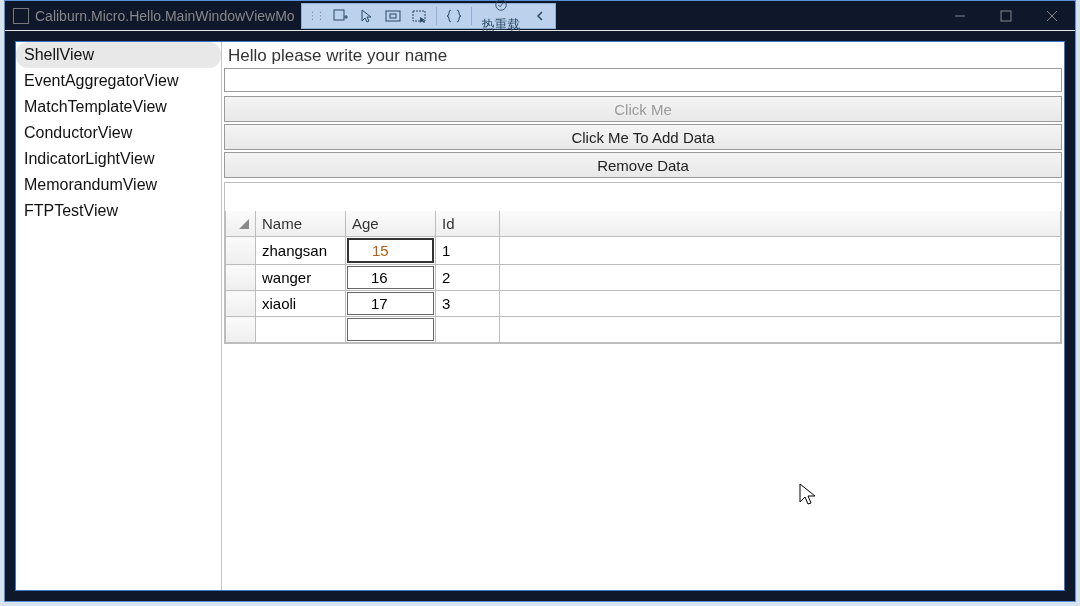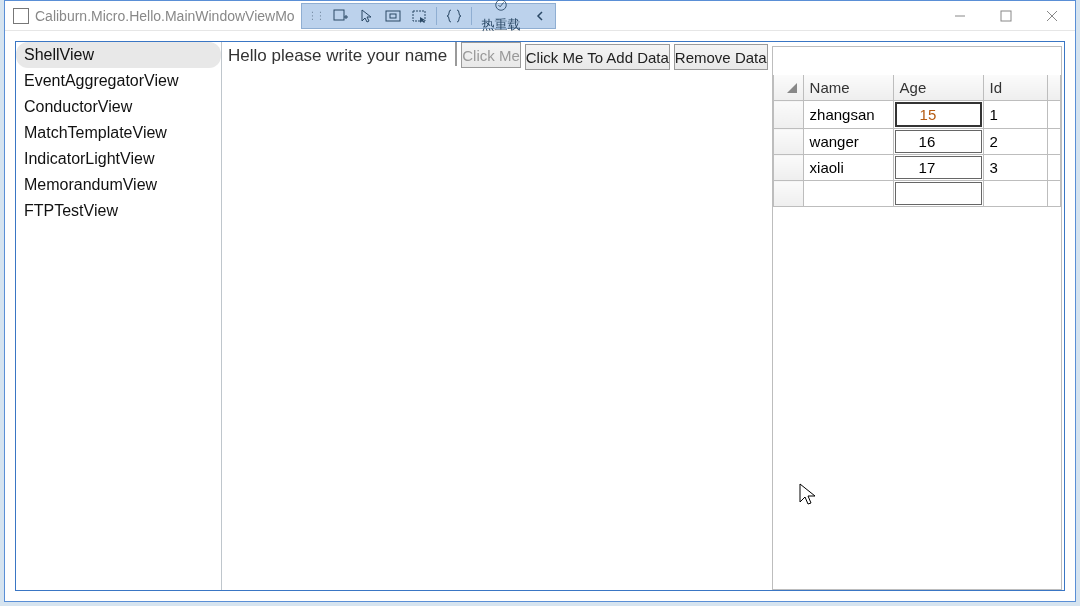--- a/index.html
+++ b/index.html
@@ -1,19 +1,19 @@
 <!DOCTYPE html>
 <html><head>
 <meta charset="utf-8">
 <style>
   * { box-sizing: border-box; margin: 0; padding: 0; }
   html, body { width: 1080px; height: 606px; font-family: "Segoe UI", "Microsoft YaHei", sans-serif; font-size: 15px; overflow: hidden; background: #d6e4f0; }
   .window {
     position: absolute; left: 4px; top: 0; width: 1072px; height: 602px;
-    background: #ffffff; border: 1px solid #5a8fd6;
+    background: #0f172a; border: 1px solid #5a8fd6;
   }
   .titlebar {
     height: 30px; display: flex; align-items: center; border-bottom: 1px solid #e6e6e6;
     font-size: 14px; color: #888; user-select: none;
   }
   .titlebar .app-icon { width: 16px; height: 16px; margin: 0 6px 0 8px; border: 1px solid #777; }
   .titlebar .title { flex: 0 0 auto; white-space: nowrap; color:#888; }
   .debug-toolbar {
     margin-left: 6px; height: 26px; background: #bcd2ec; border: 1px solid #8faed2;
     display: flex; align-items: center; padding: 0 4px; gap: 4px;
@@ -25,21 +25,21 @@
   .debug-toolbar .hot { display:flex; align-items:center; gap:4px; color:#2a4865; font-size:13px; padding:0 4px;flex-direction:column; }
   .debug-toolbar .chev { padding:0 6px; color:#2a4865; }
   .win-controls { margin-left:auto; display:flex; }
   .win-controls .wc { width:46px; height:30px; display:flex; align-items:center; justify-content:center; color:#777; }
   .win-controls .wc svg { width:12px; height:12px; }
   .client { position:absolute; left:0; right:0; top:30px; bottom:0; padding:10px; }
   .frame { width:100%; height:100%; border:1px solid #3a76c4; display:flex; background:#fff; }
   .sidebar { width:206px; border-right:1px solid #bfc6cc; background:#fff; }
   .side-item { padding:4px 8px; font-size:16px; color:#111; cursor:default;border-radius:12px; }
   .side-item.selected { background:#e8e8e8; }
-  .main { flex:1; display:flex; flex-direction:row; }
+  .main { flex:1; display:flex; flex-direction:column; }
   .prompt { padding:4px 6px 2px 6px; font-size:17px; color:#333; }
   .name-input {
     margin:0 2px 4px 2px; height:24px; border:1px solid #9a9a9a; background:#fff;
   }
   .big-btn {
     margin:0 2px; height:26px; border:1px solid #9a9a9a; background:linear-gradient(#f4f4f4,#e8e8e8);
     display:flex; align-items:center; justify-content:center; font-size:15px;
   }
   .big-btn + .big-btn { margin-top:2px; }
   .big-btn.disabled { color:#9a9a9a; }
@@ -143,22 +143,22 @@
         </div>
     </div>
   </div>
 
   <div class="client">
     <div class="frame">
 
       <div class="sidebar" id="sidebar">
           <div class="side-item selected">ShellView</div>
           <div class="side-item">EventAggregatorView</div>
+          <div class="side-item">MatchTemplateView</div>
           <div class="side-item">ConductorView</div>
-          <div class="side-item">MatchTemplateView</div>
           <div class="side-item">IndicatorLightView</div>
           <div class="side-item">MemorandumView</div>
           <div class="side-item">FTPTestView</div>
         </div>
 
       <div class="main">
         <div class="prompt">Hello please write your name</div>
         <div class="name-input"></div>
 
         <div class="big-btn disabled">Click Me</div>

